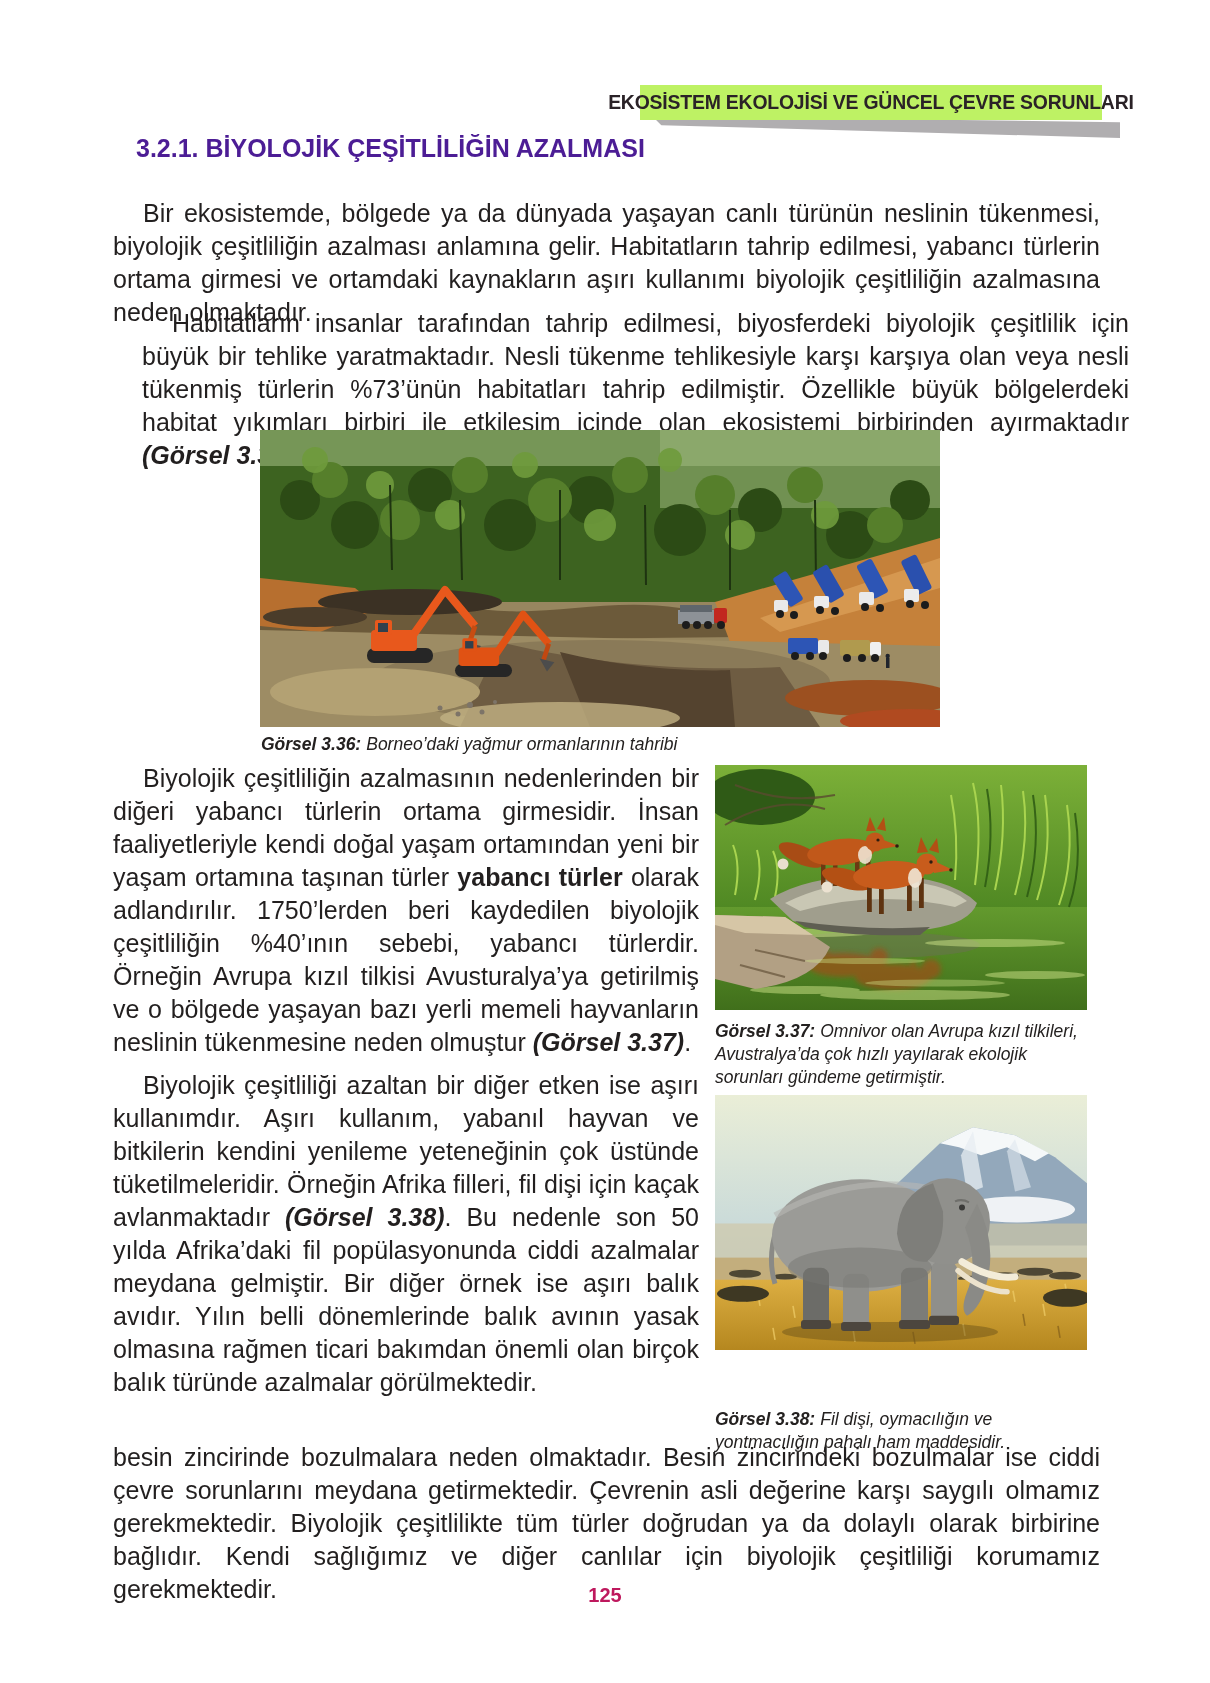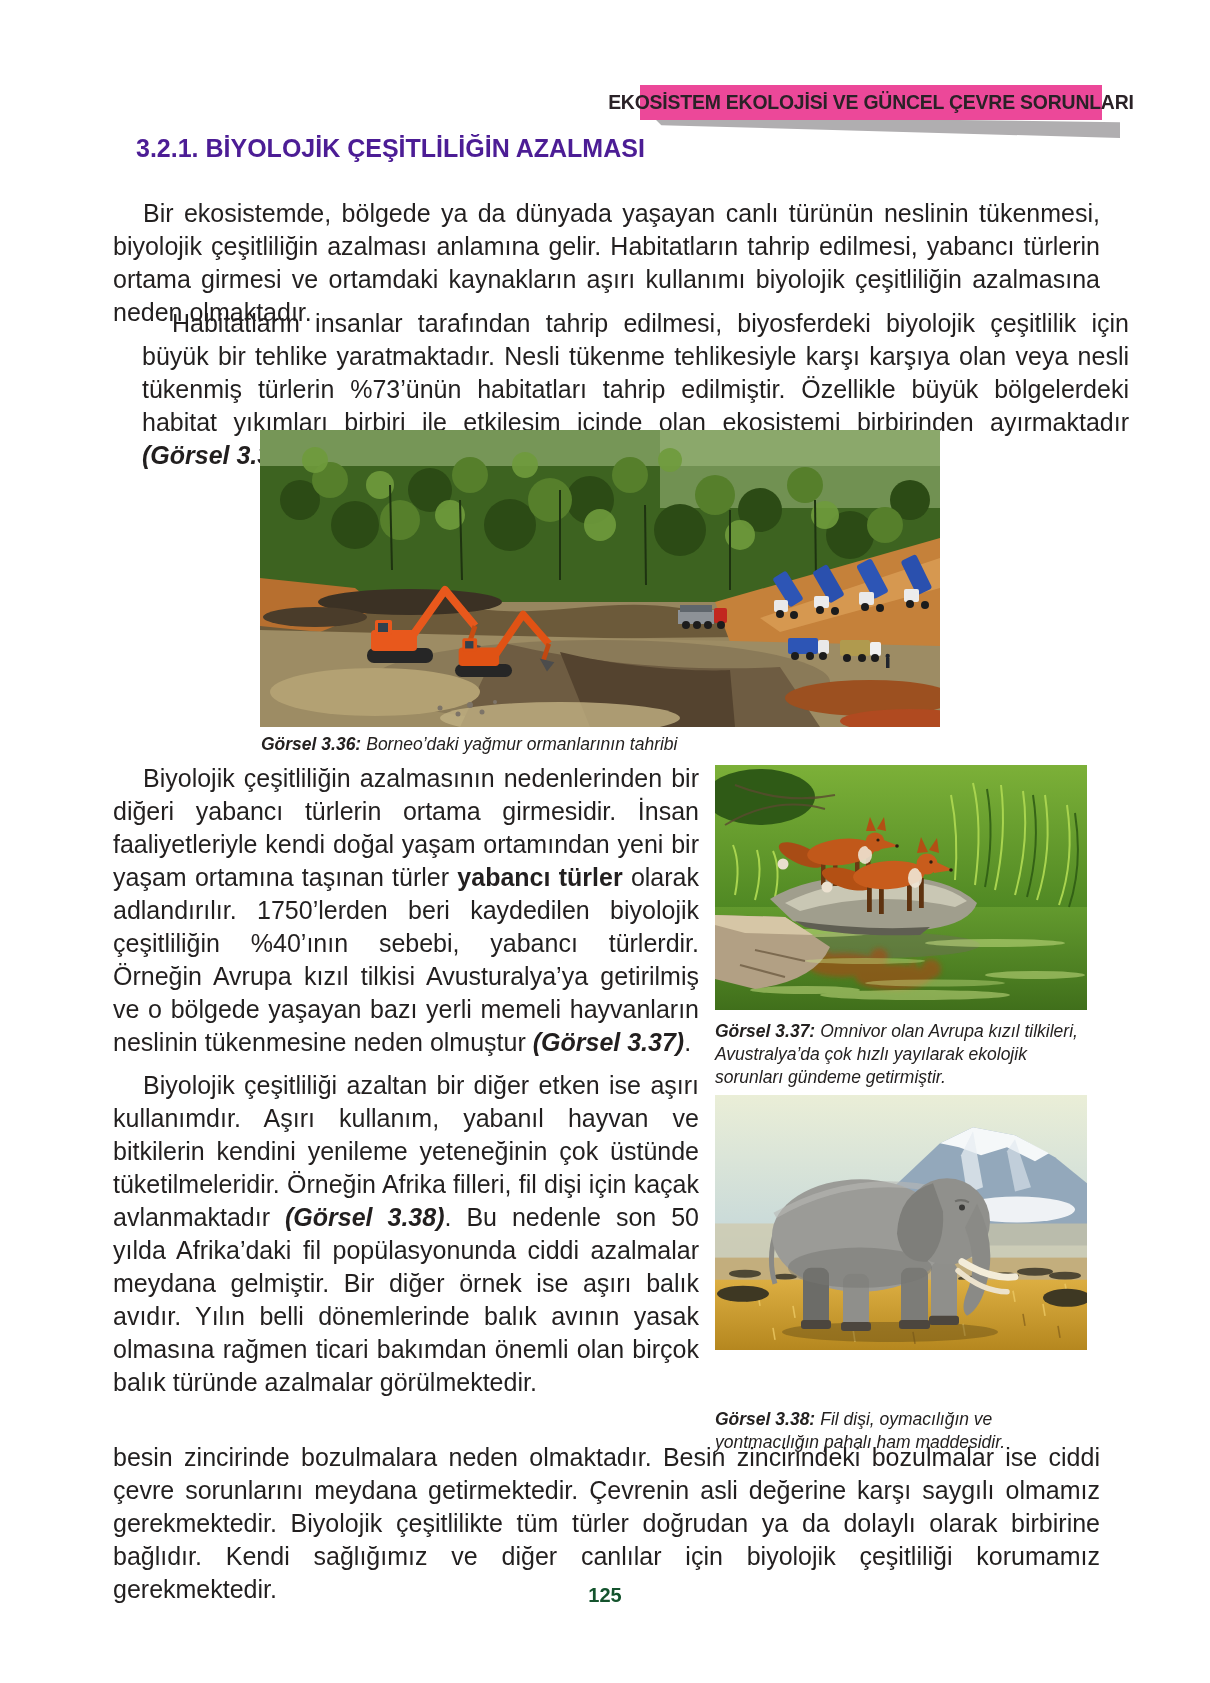--- a/index.html
+++ b/index.html
@@ -3,21 +3,21 @@
 <meta charset="utf-8">
 <style>
   html,body{margin:0;padding:0;background:#ffffff;}
   .page{
     position:relative;width:1210px;height:1683px;background:#ffffff;overflow:hidden;
     font-family:"Liberation Sans","DejaVu Sans",sans-serif;color:#221f1f;
   }
   
   .banner{
     position:absolute;left:640px;top:85px;width:462px;height:35px;
-    background:#ec4899;z-index:2;
+    background:#bef264;z-index:2;
     display:flex;align-items:center;justify-content:center;
   }
   .banner-text{
     font-weight:700;font-size:20px;letter-spacing:-0.2px;color:#2a2227;
     transform:scaleX(0.97);white-space:nowrap;
   }
   .banner-shadow{
     position:absolute;left:652px;top:116px;width:468px;height:22px;z-index:1;
     background:#b0aeb0;
     clip-path:polygon(0% 0%, 100% 28%, 100% 100%, 2% 42%);
@@ -48,21 +48,21 @@
   }
   .cap-label{font-weight:700;margin-right:5px;}
   .cap36{position:absolute;left:261px;top:733px;width:680px;}
   .fig37{left:715px;top:765px;width:372px;height:245px;}
   .cap37{position:absolute;left:715px;top:1020px;width:372px;}
   .fig38{left:715px;top:1095px;width:372px;height:255px;}
   .cap38{position:absolute;left:715px;top:1408px;width:372px;}
   
   .page-num{
     position:absolute;left:0;top:1584px;width:100%;text-align:center;
-    font-size:20px;font-weight:700;color:#14532d;
+    font-size:20px;font-weight:700;color:#be185d;
   }
 </style>
 </head>
 <body>
 
 <div class="page">
 
   <div class="banner">
     <span class="banner-text">EKOSİSTEM EKOLOJİSİ VE GÜNCEL ÇEVRE SORUNLARI</span>
   </div>

